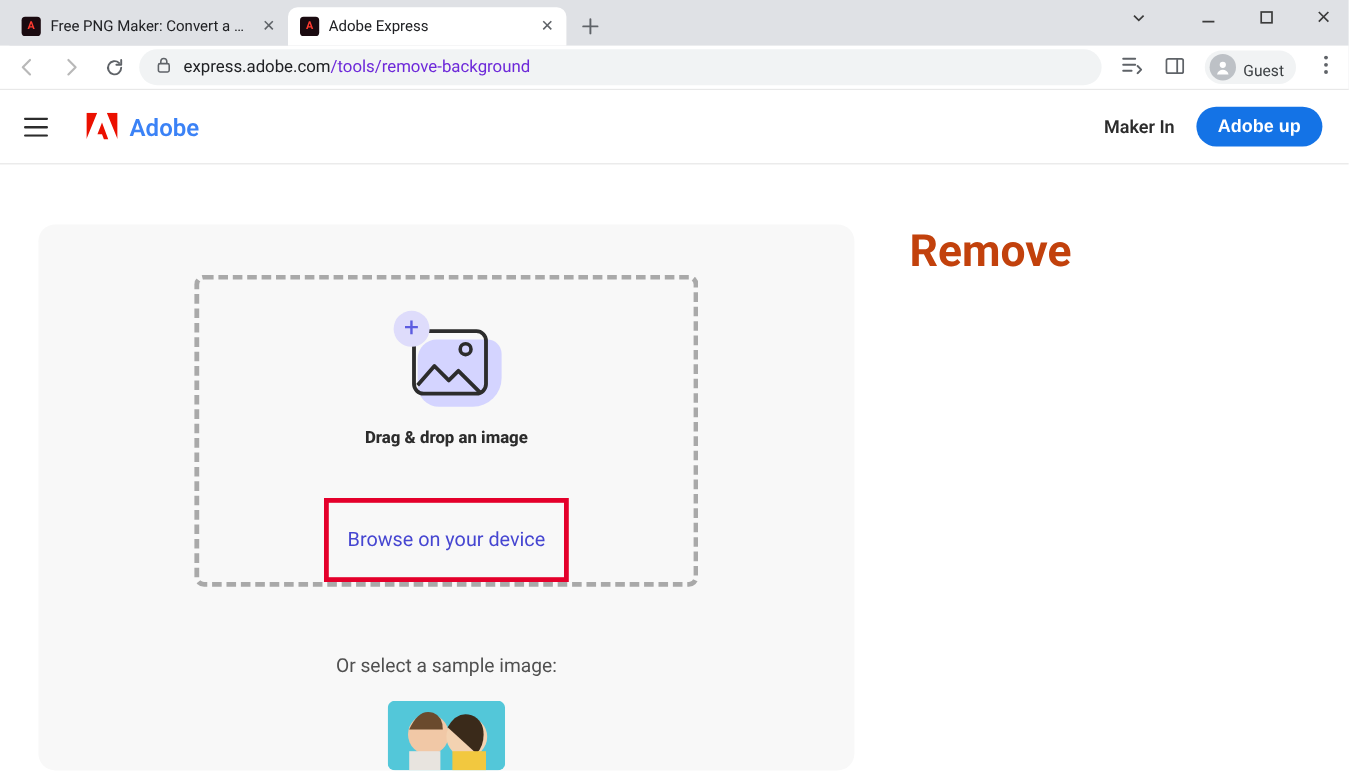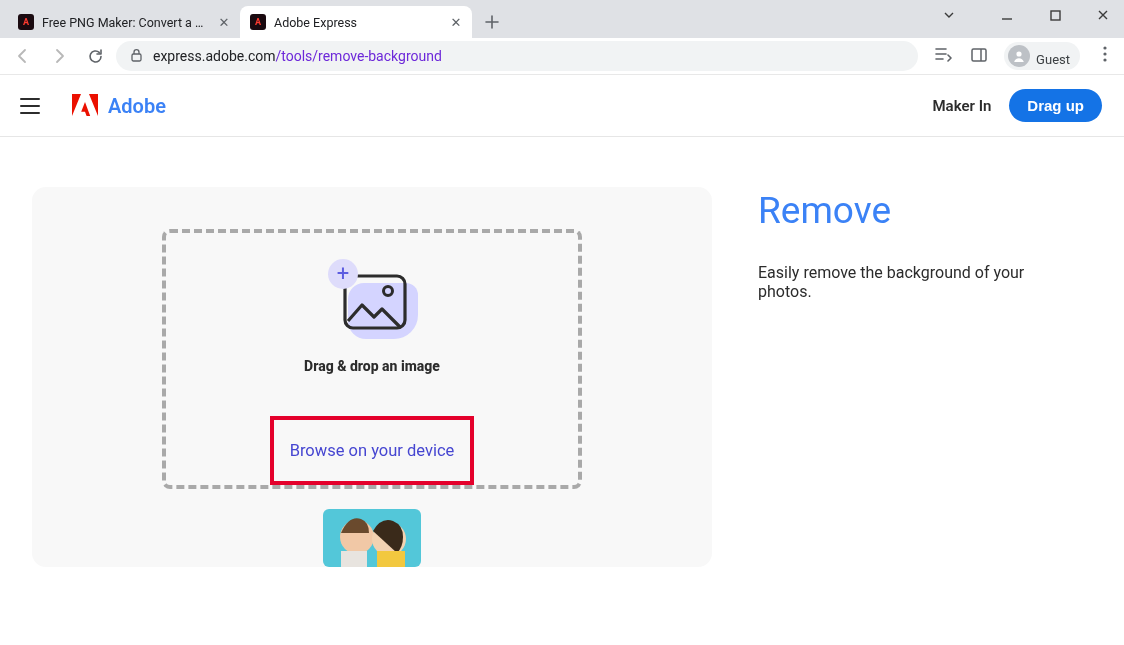--- a/index.html
+++ b/index.html
@@ -210,21 +210,21 @@
     border-radius:6px;
     cursor:pointer;
     overflow:hidden;
   }
 
   .right-col {
     padding-top: 2px;
     max-width: 320px;
   }
   .hero-title {
-    font-size:37px; font-weight:400; line-height:1.18; color:#3b82f6;
+    font-size:37px; font-weight:700; line-height:1.18; color:#c2410c;
   }
   .hero-sub {
     margin-top: 30px;
     font-size:16px; color:#2c2c2c;
   }
 </style>
 </head>
 <body>
 
 <div class="chrome">
@@ -337,21 +337,21 @@
   <div class="brand">
     <span class="brand-logo">
       <svg width="26" height="24" viewBox="0 0 26 24">
           <path d="M0 0h9L0 22V0zM17 0h9v22L17 0zM13 8l5.2 14h-3.6l-1.6-4.2h-3.8L13 8z" fill="#eb1000"></path>
         </svg>
     </span>
     <span class="brand-name">Adobe</span>
   </div>
   <div class="header-spacer"></div>
   <a class="signin-link">Maker In</a>
-  <button class="signup-btn">Drag up</button>
+  <button class="signup-btn">Adobe up</button>
 </div>
 
 <div class="page">
   <div class="drop-card">
     <div class="drop-zone">
       <div class="drop-illus">
         <div class="blob"></div>
         <svg class="pic" width="66" height="58" viewBox="0 0 66 58">
           <rect x="3" y="3" width="60" height="52" rx="8" fill="none" stroke="#2c2c2c" stroke-width="3.2"></rect>
           <circle cx="46" cy="18" r="4.5" fill="none" stroke="#2c2c2c" stroke-width="3"></circle>
@@ -359,32 +359,32 @@
         </svg>
         <div class="plus-circle">
             <span>+</span>
           </div>
       </div>
       <div class="drop-title">Drag &amp; drop an image</div>
       <div class="browse-box">
         <span class="browse-link">Browse on your device</span>
       </div>
     </div>
+    <div class="sample-label">Or select a sample image:</div>
     <div class="sample-img">
       <svg width="98" height="58" viewBox="0 0 98 58" preserveAspectRatio="none">
         <rect width="98" height="58" fill="#53c7d9"></rect>
         <circle cx="34" cy="28" r="17" fill="#f1c8a6"></circle>
         <path d="M18 24q8-18 20-14q8 3 8 14" fill="#6a4a2d"></path>
         <circle cx="66" cy="30" r="17" fill="#f3d2b1"></circle>
         <path d="M50 22q8-14 20-10q10 4 10 16q0 10-6 16" fill="#3a2a1a"></path>
         <rect x="54" y="42" width="28" height="16" fill="#f2c83f"></rect>
         <rect x="18" y="42" width="26" height="16" fill="#e8e4df"></rect>
       </svg>
     </div>
   </div>
 
   <div class="right-col">
     <h1 class="hero-title">
       <span>Remove</span><br>
     </h1>
-    <p class="hero-sub">Easily remove the background of your photos.</p>
   </div>
 </div>
 
 </body></html>

